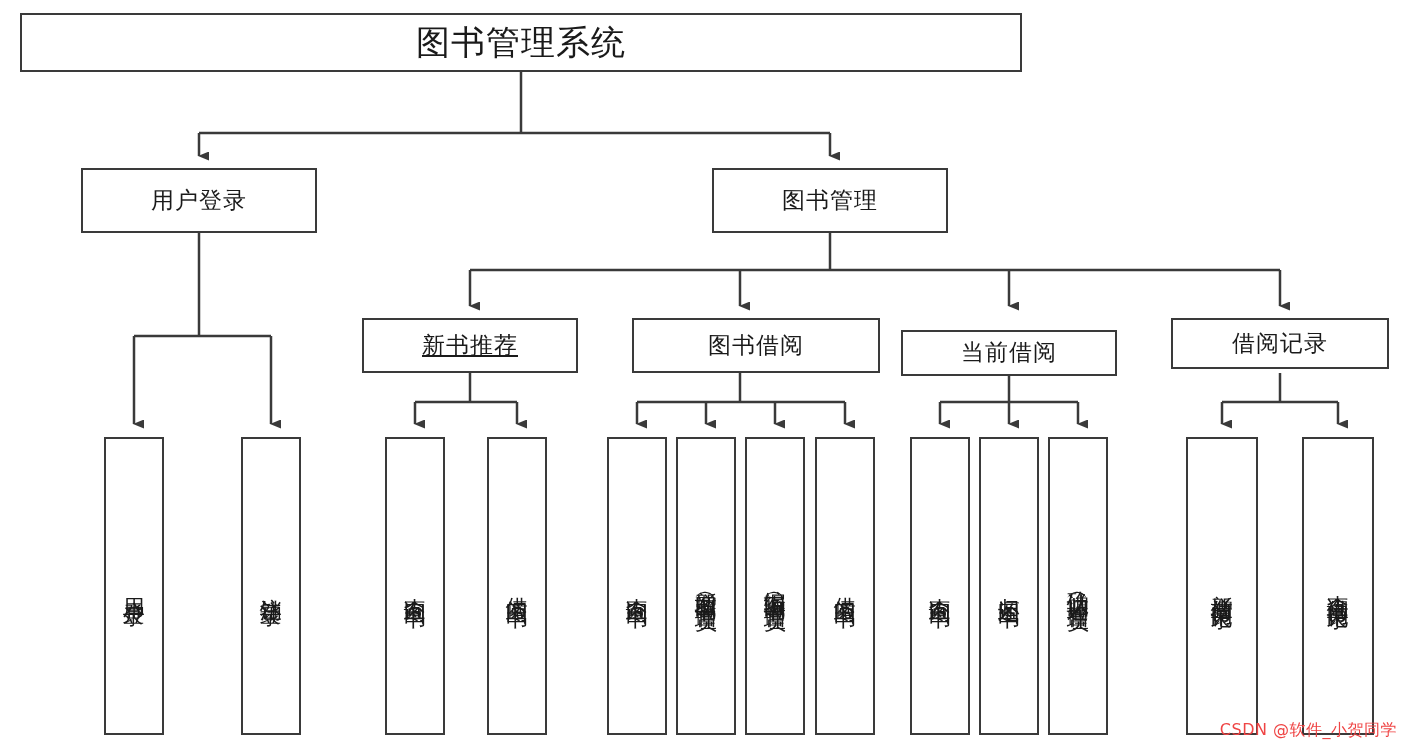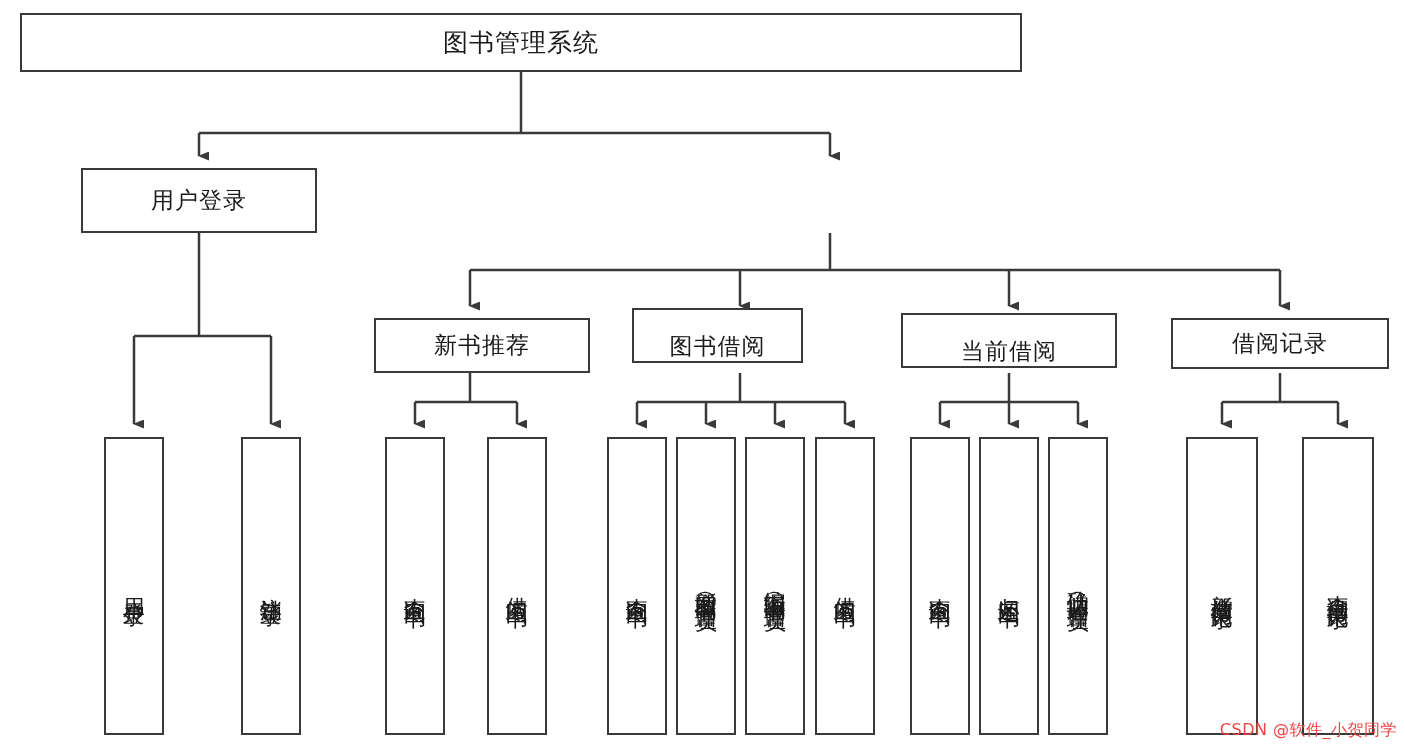--- a/index.html
+++ b/index.html
@@ -50,21 +50,21 @@
     padding-bottom: 6px;
     line-height: 1.25;
   }
   .node.vert .vtext {
     writing-mode: vertical-rl;
     text-orientation: upright;
     display: block;
     text-align: center;
   }
   #title-node {
-    font-size: 25px;
+    font-size: 34px;
   }
   #watermark {
     position: absolute;
     right: 8px;
     bottom: 6px;
     font-size: 16px;
     color: #ef4444;
     letter-spacing: 0.5px;
     z-index: 5;
     white-space: nowrap;
@@ -125,28 +125,31 @@
     </g>
   </svg>
 
   <div class="node horiz" id="title-node" style="left:20px; top:13px; width:1002px; height:59px;">
     <span>图书管理系统</span>
   </div>
 
   <div class="node horiz" style="left:81px; top:168px; width:236px; height:65px;">
     <span>用户登录</span>
   </div>
-
-  <div class="node horiz" style="left:374px; top:318px; width:216px; height:55px;">
+  <div class="node horiz" style="left:712px; top:168px; width:236px; height:65px;">
+    <span>图书管理</span>
+  </div>
+
+  <div class="node horiz" style="left:362px; top:318px; width:216px; height:55px;text-decoration:underline;">
     <span>新书推荐</span>
   </div>
-  <div class="node horiz" style="left:632px; top:308px; width:171px; height:55px;align-items:flex-end;">
+  <div class="node horiz" style="left:632px; top:318px; width:248px; height:55px;">
     <span>图书借阅</span>
   </div>
-  <div class="node horiz" style="left:901px; top:313px; width:216px; height:55px;align-items:flex-end;">
+  <div class="node horiz" style="left:901px; top:330px; width:216px; height:46px;">
     <span>当前借阅</span>
   </div>
   <div class="node horiz" style="left:1171px; top:318px; width:218px; height:51px;">
     <span>借阅记录</span>
   </div>
 
   <div class="node vert" style="left:104px; top:437px; width:60px; height:298px;">
     <span class="vtext">用户登录</span>
   </div>
   <div class="node vert" style="left:241px; top:437px; width:60px; height:298px;">

